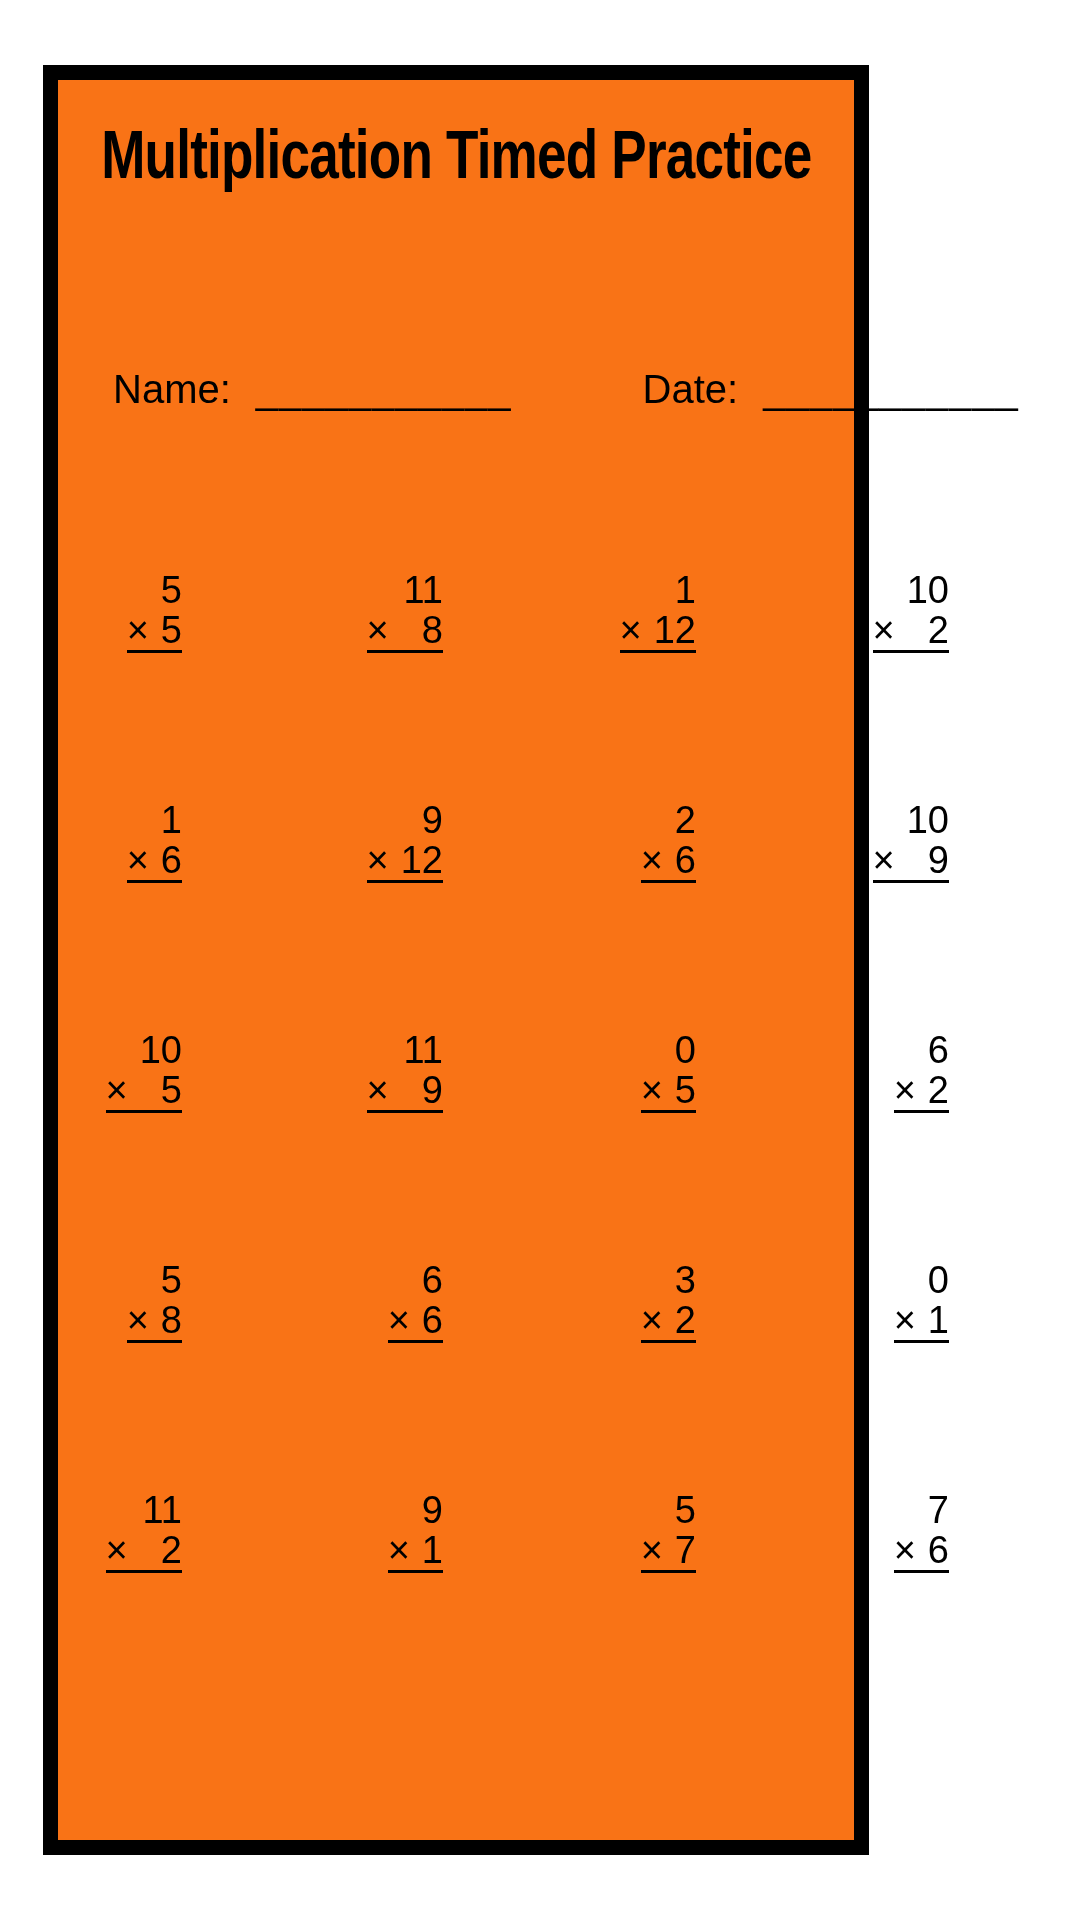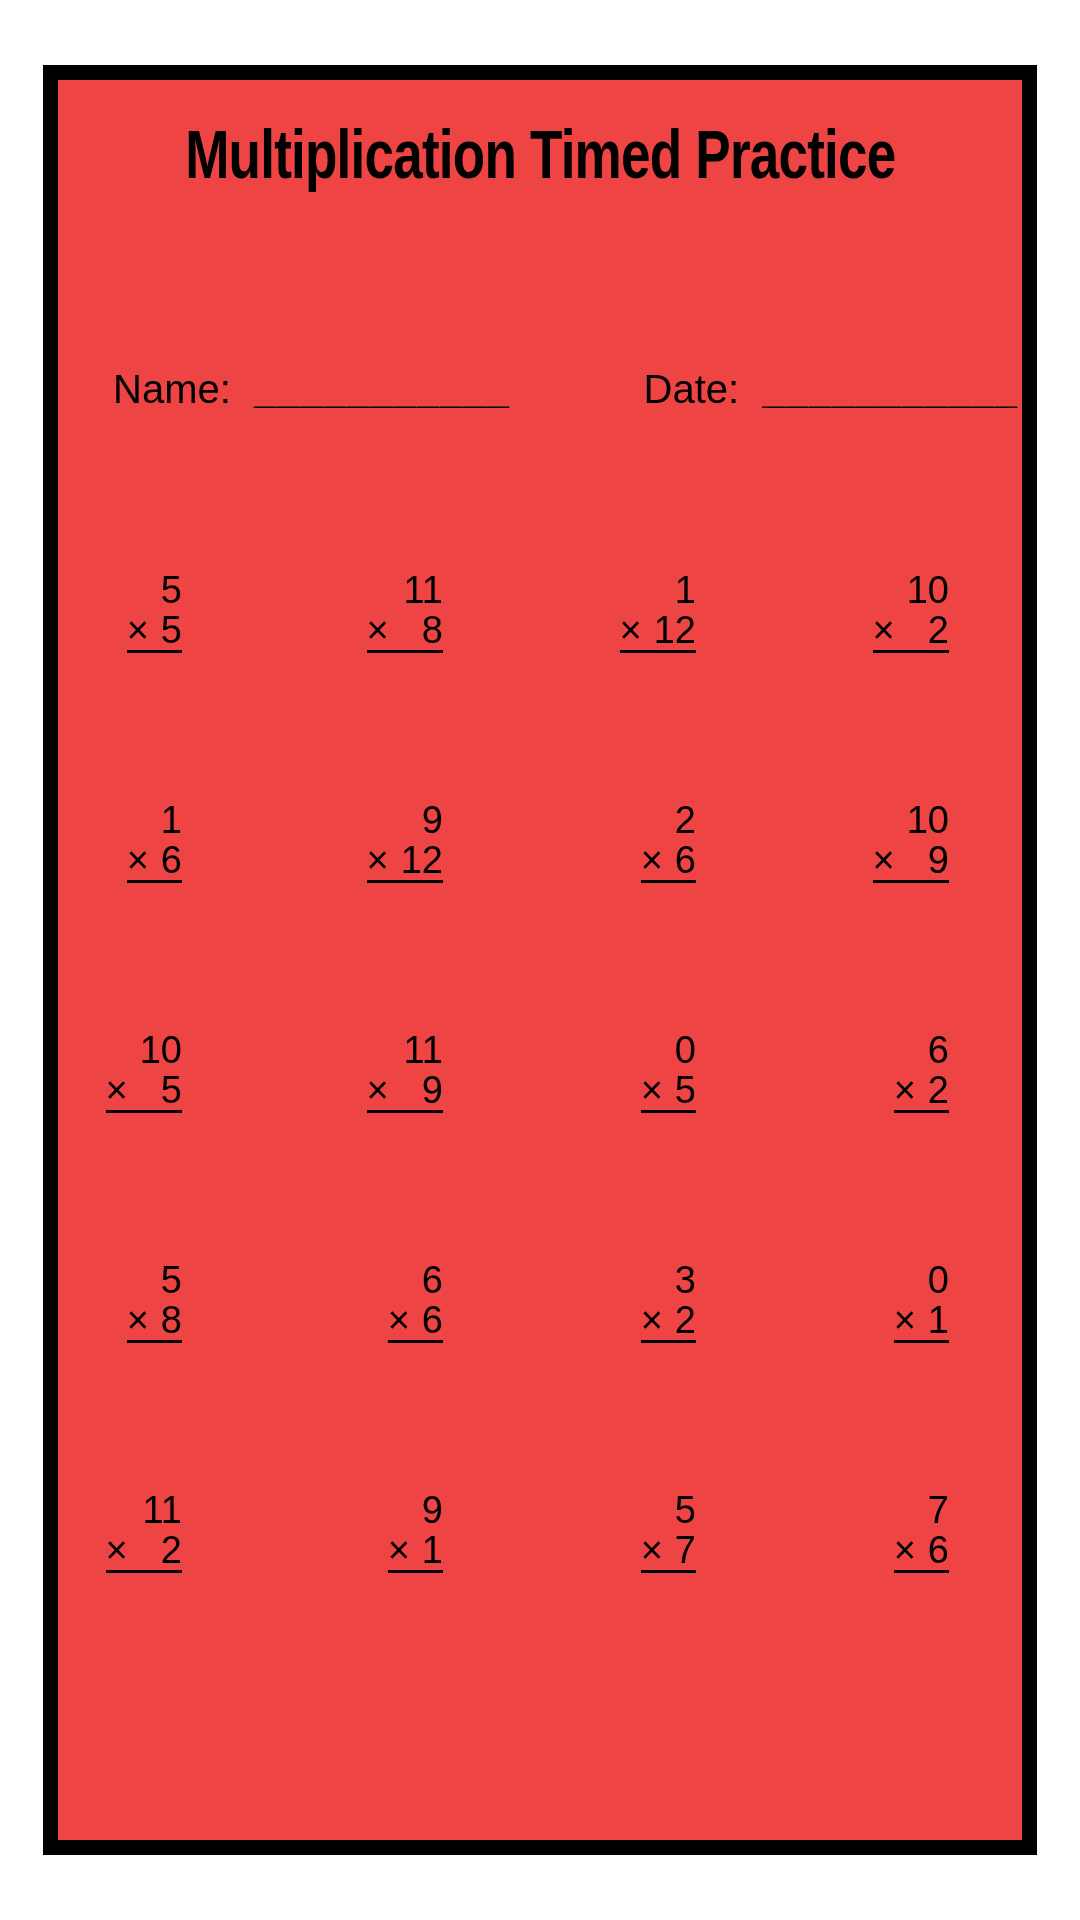--- a/index.html
+++ b/index.html
@@ -5,23 +5,23 @@
   * { margin:0; padding:0; box-sizing:border-box; }
   html,body { width:1080px; height:1920px; background:#ffffff; overflow:hidden; }
   body {
     position:relative;
     font-family:"Liberation Sans", sans-serif;
     color:#000000;
   }
   .sheet-frame {
     position:absolute;
     left:43px; top:65px;
-    width:994px; height:1790px;
+    width:826px; height:1790px;
     border:15px solid #000000;
-    background:#ef4444;
+    background:#f97316;
   }
   .title-row {
     display:flex;
     justify-content:center;
     padding-top:40px;
   }
   .title-text {
     font-weight:bold;
     font-size:68px;
     line-height:68px;
@@ -31,23 +31,23 @@
     transform-origin:50% 50%;
   }
   .fields-row {
     display:flex;
     align-items:baseline;
     margin-top:178px;
     margin-left:55px;
     font-size:40px;
     line-height:46px;
   }
-  .field-group { display:flex; align-items:baseline; white-space:pre; }
+  .field-group { display:flex; align-items:baseline; white-space:pre;gap:16px; }
   .field-group.date-group { margin-left:131px;justify-content:center; }
-  .field-line { margin-left:26px; letter-spacing:1px;font-style:italic; }
+  .field-line { margin-left:9px; letter-spacing:1px; }
   .problems {
     margin-top:158px;
     display:grid;
     grid-template-columns:124px 261px 253px 253px;
     row-gap:147px;
     justify-items:end;
   }
   .problem {
     font-size:38px;
     line-height:40px;

